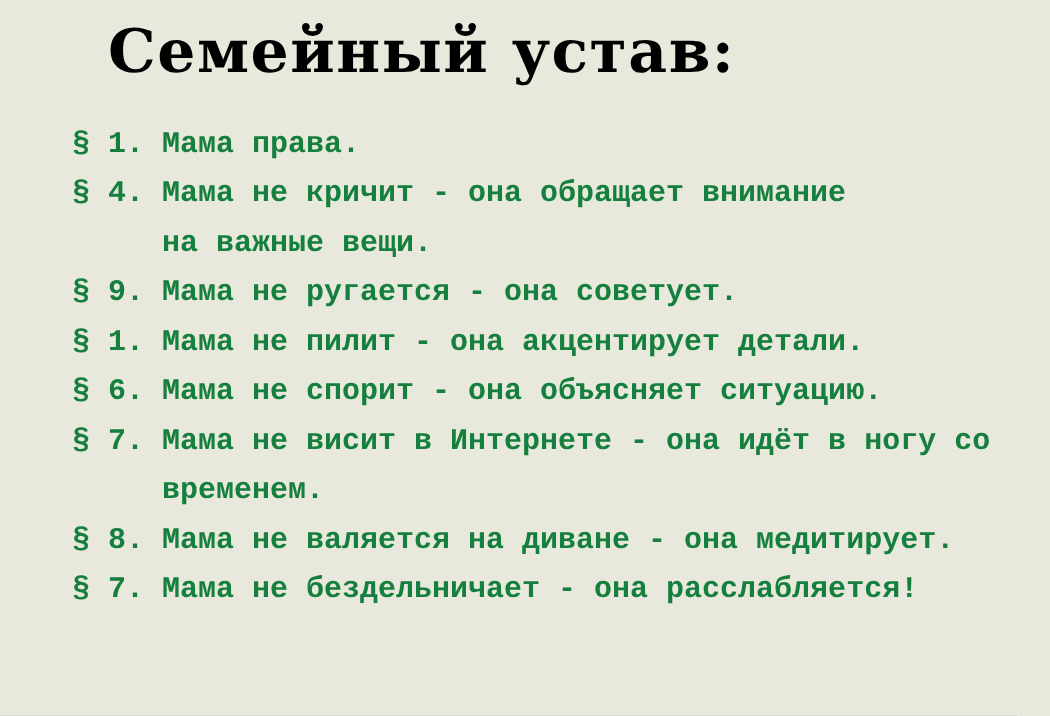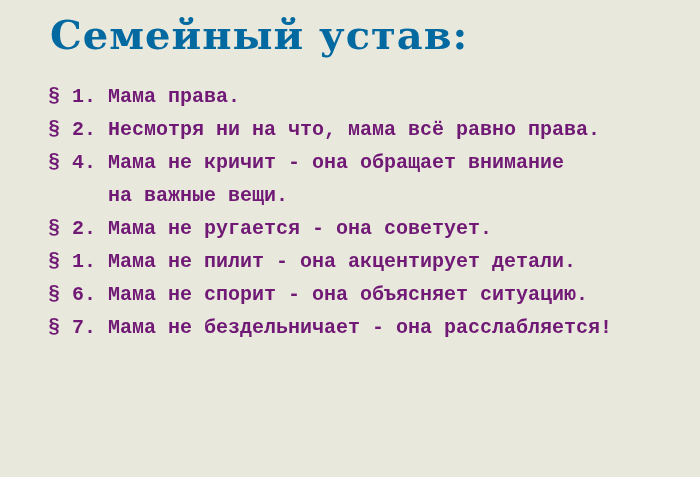--- a/index.html
+++ b/index.html
@@ -10,52 +10,54 @@
   .poster {
     position: relative;
     width: 700px;
     height: 477px;
     background: #e9e8dd;
     overflow: hidden;
     font-family: "Liberation Mono", "DejaVu Sans Mono", monospace;
   }
   .poster-title {
     margin: 0;
-    padding: 10px 0 0 50px;
+    padding: 10px 0 0 72px;
     font-family: "DejaVu Serif", "Liberation Serif", serif;
     font-weight: bold;
     font-size: 40px;
     line-height: 1.25;
     letter-spacing: 1px;
-    color: #0369a1;
+    color: #000000;
   }
   .rules {
     margin-top: 20px;
   }
   .rule {
     margin: 0;
     padding-left: 108px;
     padding-right: 12px;
     text-indent: -60px;
     font-weight: bold;
     font-size: 20px;
     line-height: 33px;
-    color: #701a75;
+    color: #15803d;
     white-space: pre-line; 
   }
 </style>
 </head>
 <body>
 
 <div class="poster">
   <h1 class="poster-title">Семейный устав:</h1>
 
   <div class="rules">
     <p class="rule">§ 1. Мама права.</p>
-    <p class="rule">§ 2. Несмотря ни на что, мама всё равно права.</p>
     <p class="rule">§ 4. Мама не кричит - она обращает внимание
 на важные вещи.</p>
-    <p class="rule">§ 2. Мама не ругается - она советует.</p>
+    <p class="rule">§ 9. Мама не ругается - она советует.</p>
     <p class="rule">§ 1. Мама не пилит - она акцентирует детали.</p>
     <p class="rule">§ 6. Мама не спорит - она объясняет ситуацию.</p>
+    <p class="rule">§ 7. Мама не висит в Интернете - она идёт в ногу со
+временем.</p>
+    <p class="rule">§ 8. Мама не валяется на диване - она медитирует.</p>
     <p class="rule">§ 7. Мама не бездельничает - она расслабляется!</p>
   </div>
 </div>
 
 </body></html>

